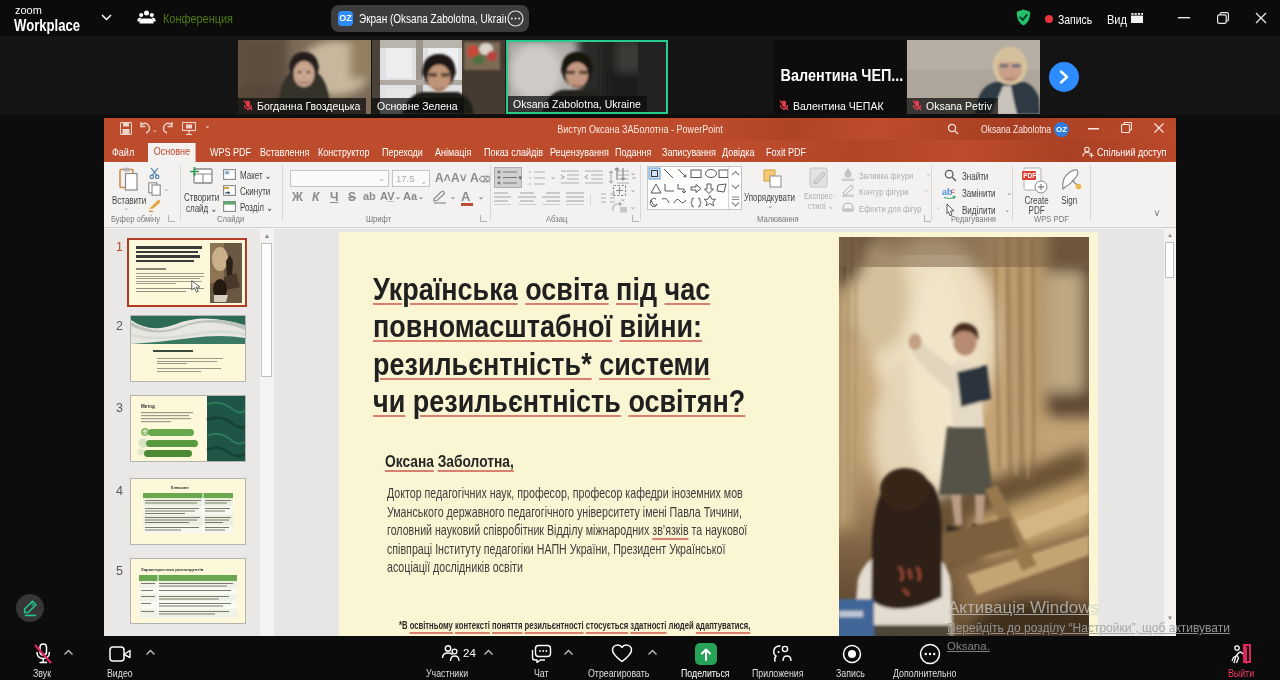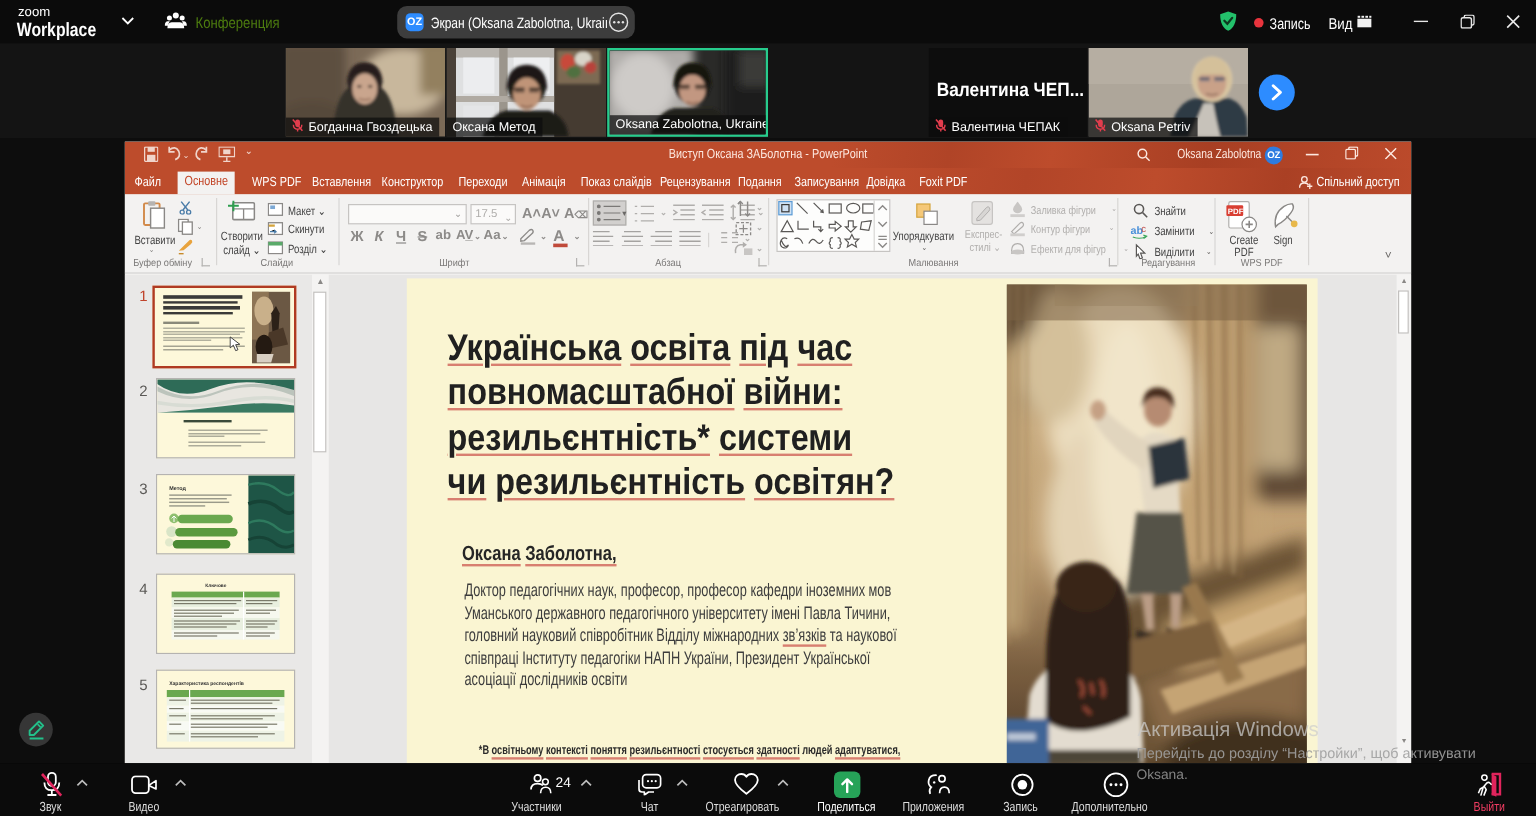--- a/index.html
+++ b/index.html
@@ -39,21 +39,21 @@
 #panel { left:0; top:111px; width:156px; height:407px; background:#e9e8e7; }
 .thumb { position:absolute; left:26px; width:116px; background:#fdf8da; border:1px solid #b5b3b1; overflow:hidden;}
 .snum { position:absolute; left:12px; font-size:12.5px; color:#5a5856; }
 #pscroll { left:156px; top:111px; width:14px; height:407px; background:#f4f3f2; }
 #editarea { left:170px; top:111px; width:890px; height:407px; background:#e7e6e5; }
 #slide { position:absolute; left:65px; top:3px; width:759px; height:404px; background:#faf5d2; overflow:hidden; }
 #escroll { left:1060px; top:111px; width:12px; height:407px; background:#f4f3f2; }
 #toolbar { left:0; top:636px; width:1280px; height:44px; background:#0b0b0b; }
 .tblabel { position:absolute; top:31px; color:#dedede; font-size:11px; white-space:nowrap; transform:scaleX(0.8); transform-origin:left top; }
 #pencil { left:16px; top:594px; width:28px; height:28px; border-radius:50%; background:#363636; }
-.wm { position:absolute; color:rgba(235,235,235,0.55); }
+.wm { position:absolute; color:rgba(235,235,235,0.55);text-decoration:underline; }
 u.rr { text-decoration-color:#d87f70; text-decoration-thickness:1.5px; text-underline-offset:3px; }
 .nlabel { transform-origin:left bottom; }
 .sx80 { transform:scaleX(0.8); transform-origin:left top; display:inline-block; white-space:nowrap; }
 </style>
 </head>
 <body>
 
 <div class="abs" id="topbar">
   <div class="abs zlogo"><span class="z1">zoom</span><span class="z2">Workplace</span></div>
   <svg class="abs" style="left:101px;top:14px" width="11" height="7" viewBox="0 0 11 7">
@@ -164,24 +164,24 @@
         <path d="M30 74 L34 64 Q40 54 50 52 L86 52 Q96 56 100 66 L102 74 Z" fill="#1d1a17"></path>
         <ellipse cx="67" cy="32" rx="16" ry="17" fill="#1f1a16"></ellipse>
         <ellipse cx="67" cy="38" rx="11.5" ry="13.5" fill="#c09478"></ellipse>
         <path d="M50 36 Q50 14 67 14 Q84 14 84 36 Q80 24 67 24 Q54 24 50 36 Z" fill="#1a1512"></path>
         <path d="M57 35 L65 35 M69 35 L77 35" stroke="#2a221c" stroke-width="4.5" opacity="0.5"></path>
         <path d="M56 34.5 L65 34.5 M69 34.5 L78 34.5" stroke="#000" stroke-width="0.9" fill="none"></path>
         <path d="M62 48 Q67 50.5 72 48" stroke="#8a6450" stroke-width="1.4" fill="none"></path>
       </g>
       </g>
     </svg>
-    <div class="nlabel">Оксана Метод</div>
-  </div>
-
-  <div class="tile" style="left:506px;width:134px;border:2px solid #27cc8d;">
+    <div class="nlabel">Основне Зелена</div>
+  </div>
+
+  <div class="tile" style="left:506px;width:162px;border:2px solid #27cc8d;">
     <svg width="130" height="70" viewBox="0 0 130 70">
       <rect width="130" height="70" fill="#2a2a28"></rect>
       <g filter="url(#b1)">
         <rect x="-4" y="-4" width="74" height="78" fill="#b0adaa"></rect>
         <ellipse cx="28" cy="30" rx="26" ry="28" fill="#cecbc8"></ellipse>
         <rect x="96" y="-4" width="40" height="78" fill="#1c1c1a"></rect>
         <rect x="108" y="0" width="26" height="30" fill="#3a3a38"></rect>
       </g>
       <g filter="url(#b05)">
         <path d="M34 70 L38 60 Q44 50 54 48 L86 48 Q96 52 100 62 L102 70 Z" fill="#23211e"></path>

